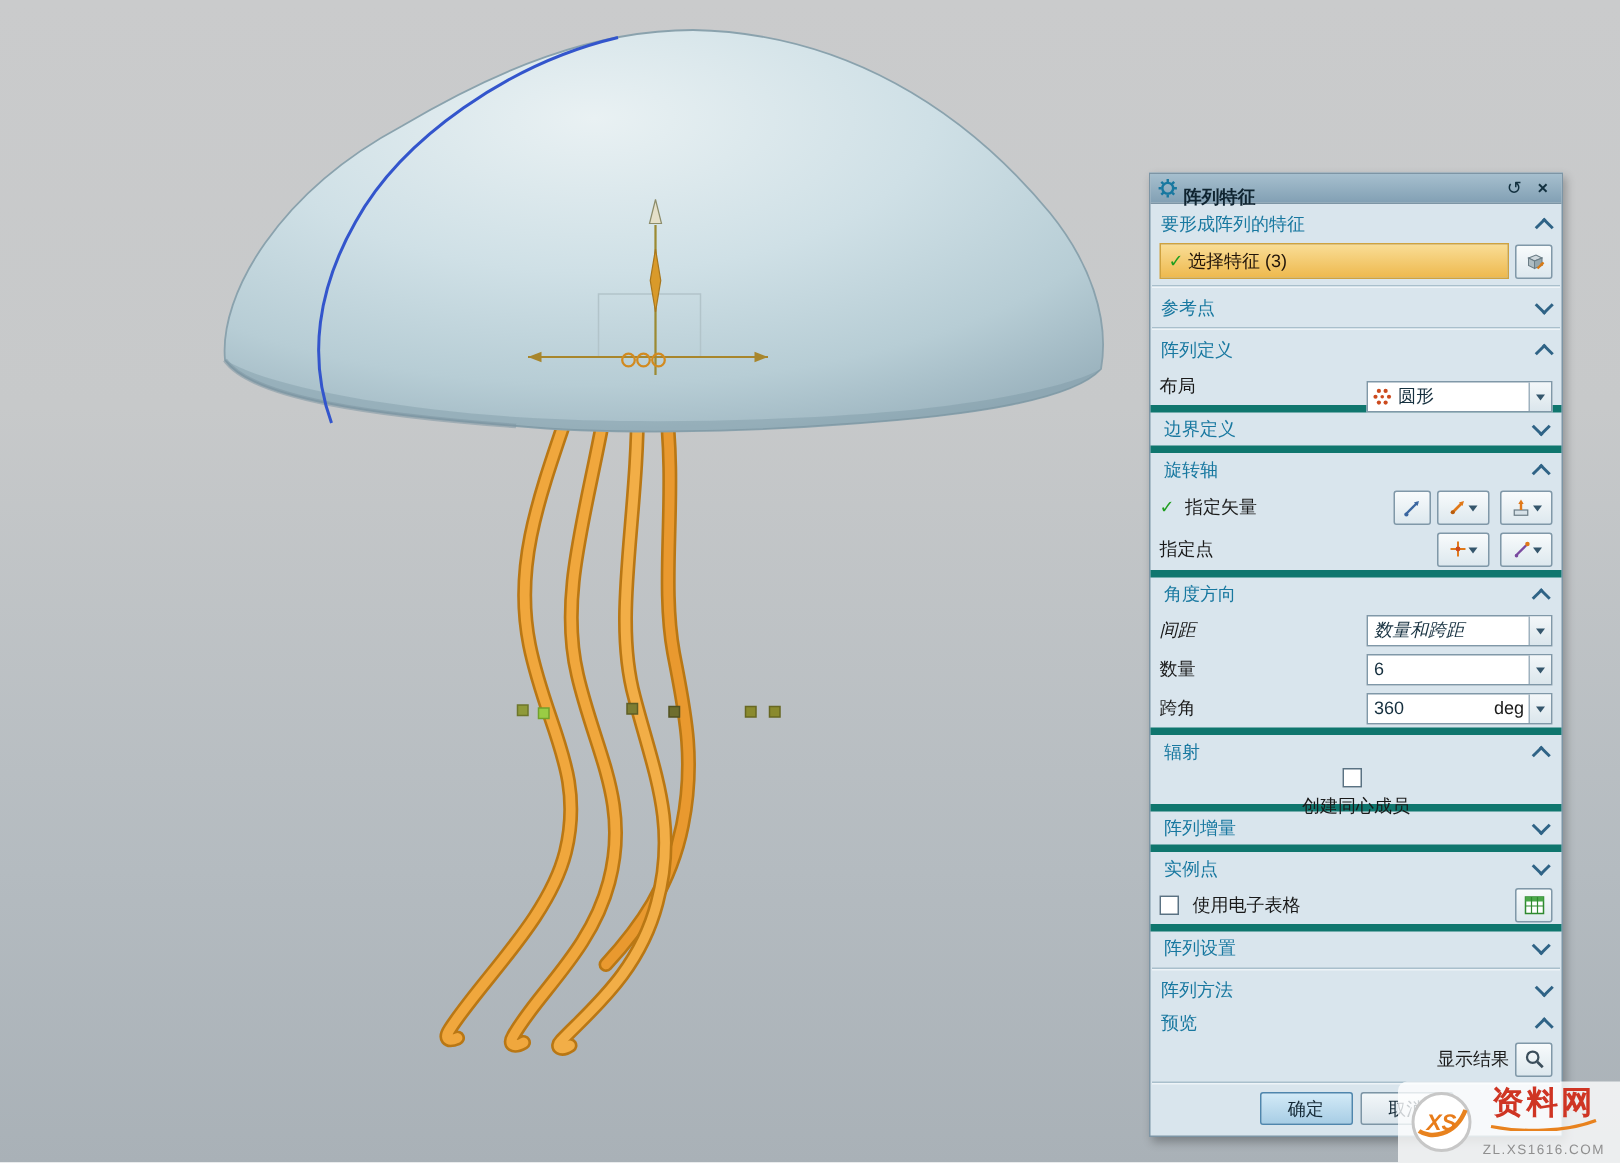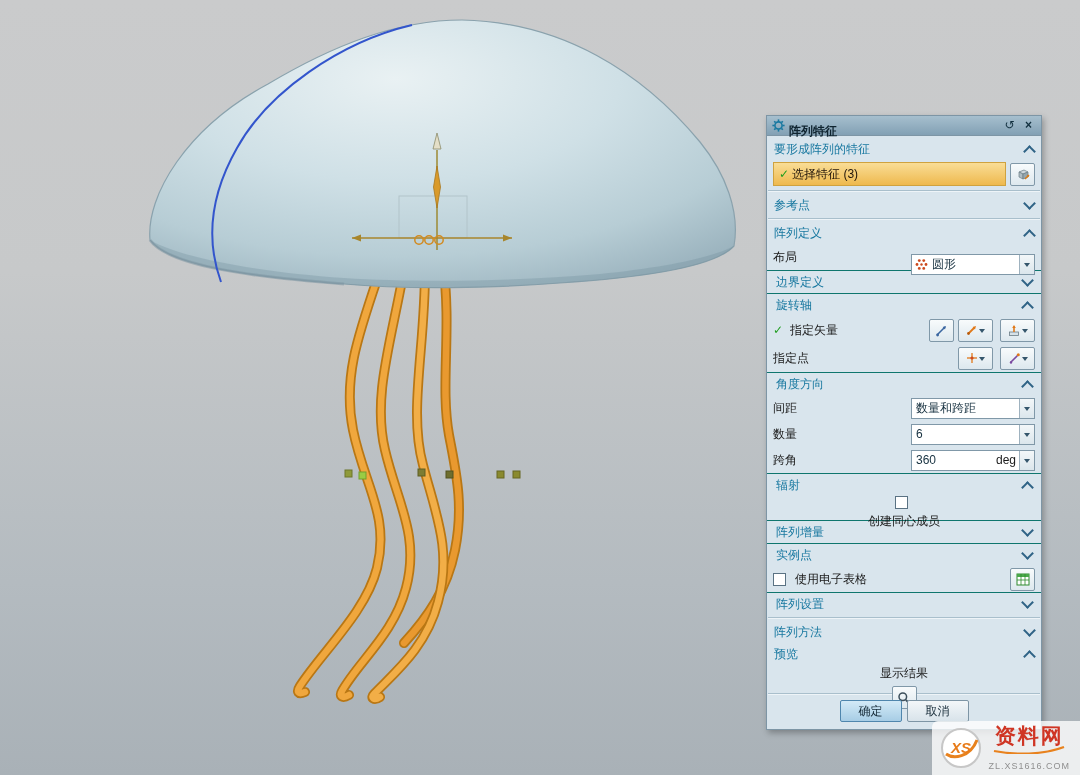--- a/index.html
+++ b/index.html
@@ -24,21 +24,21 @@
     height:19px;display:flex;align-items:center;gap:4px;padding:0 5px;
     background:linear-gradient(#a6bfce,#82a0b4);
     border-bottom:1px solid #7d95a5;
   }
   .titlebar .title{flex:1;font-weight:bold;color:#0f2430;font-size:12px;margin-top:12px;}
   .tbtn{width:15px;height:15px;line-height:15px;text-align:center;color:#12303f;font-size:12px;cursor:default;}
 
   .dbody{padding:2px 0 4px 0;}
   .sec{display:flex;align-items:center;height:22px;padding:0 7px;color:#1878a0;}
   .sec .lbl{flex:1;}
-  .sub{display:flex;align-items:center;height:22px;padding:0 9px;color:#1878a0;border-top:1px solid #0f766e;}
+  .sub{display:flex;align-items:center;height:22px;padding:0 9px;color:#1878a0;border-top:5px solid #0f766e;}
   .sub .lbl{flex:1;}
   .hr{height:0;border-top:1px solid #a9bfcc;border-bottom:1px solid #eef4f8;margin:2px 1px;}
 
   .chev{width:7px;height:7px;border-right:2px solid #2f6386;border-bottom:2px solid #2f6386;display:inline-block;flex:none;}
   .chev.up{transform:rotate(-135deg);margin-top:4px;}
   .chev.down{transform:rotate(45deg);margin-bottom:4px;}
 
   .row{display:flex;align-items:center;padding:0 6px;gap:4px;}
   .row .label{flex:1;color:#1a1a1a;}
   .check{color:#1f9e1f;font-weight:bold;margin-right:3px;flex:none;}
@@ -278,21 +278,21 @@
           </svg>
           <i class="dda"></i>
         </span>
       </div>
 
       <div class="sub">
         <span class="lbl">角度方向</span>
         <span class="chev up"></span>
       </div>
 
-      <div class="row" style="height:26px;">
+      <div class="row" style="height:26px;font-style:italic;">
         <span class="label">间距</span>
         <div class="field" style="width:122px;">
           <span class="txt">数量和跨距</span>
           <span class="darr">
               <i></i>
             </span>
         </div>
       </div>
 
       <div class="row" style="height:26px;">
@@ -361,21 +361,21 @@
       <div class="sec">
         <span class="lbl">阵列方法</span>
         <span class="chev down"></span>
       </div>
 
       <div class="sec">
         <span class="lbl">预览</span>
         <span class="chev up"></span>
       </div>
 
-      <div class="row" style="height:26px;flex-direction:column;">
+      <div class="row" style="height:26px;justify-content:flex-end;">
         <span style="color:#1a1a1a;">显示结果</span>
         <span class="ibtn">
           <svg width="14" height="14" viewBox="0 0 14 14">
             <circle cx="5.8" cy="5.8" r="3.8" fill="none" stroke="#3c4f5c" stroke-width="1.5"></circle>
             <line x1="8.8" y1="8.8" x2="12.5" y2="12.5" stroke="#3c4f5c" stroke-width="1.8"></line>
           </svg>
         </span>
       </div>
 
       <div class="hr"></div>

